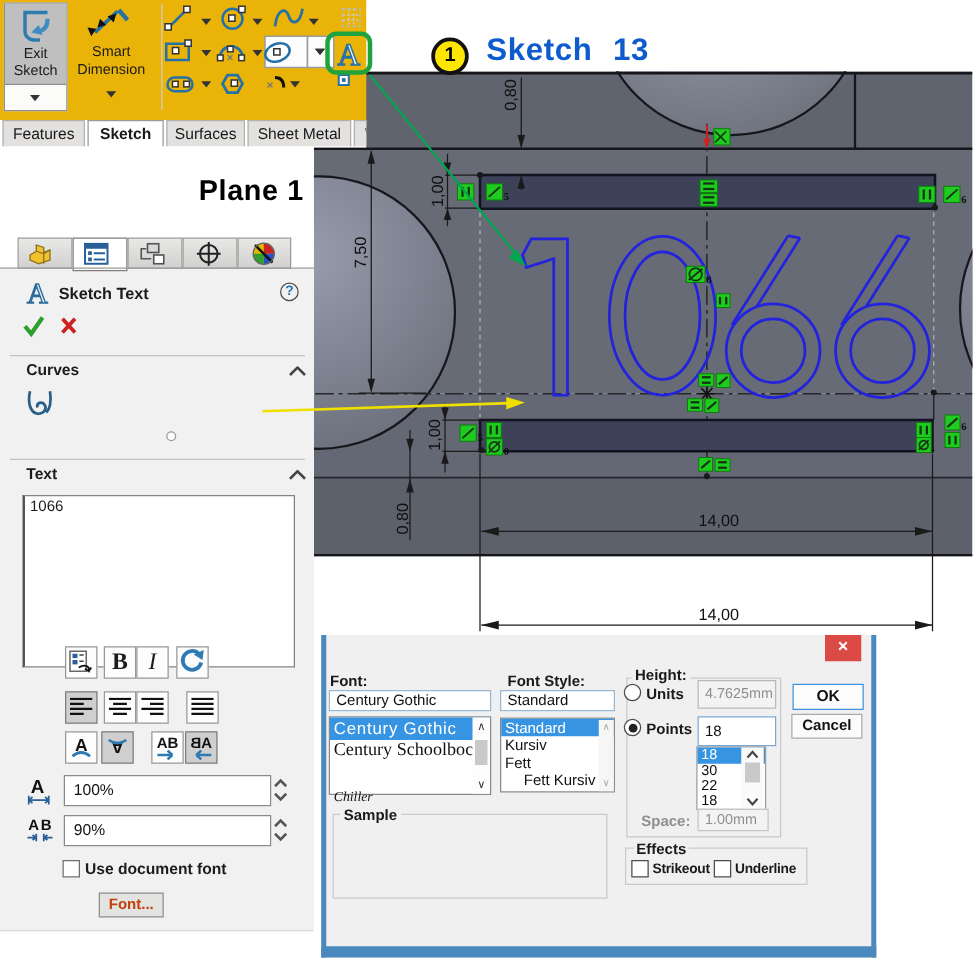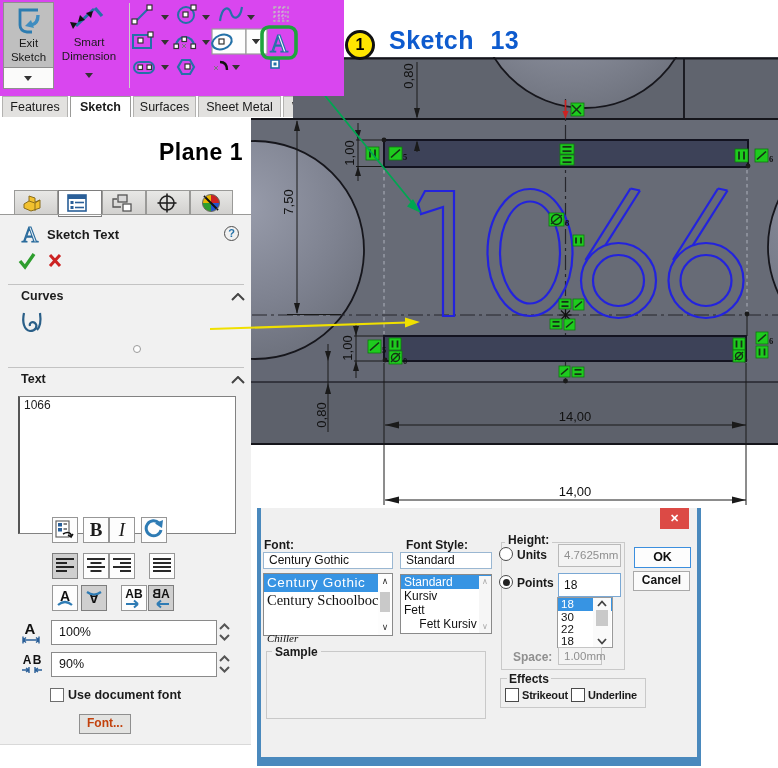--- a/index.html
+++ b/index.html
@@ -1,19 +1,19 @@
 <!DOCTYPE html>
 <html><head>
 <meta charset="utf-8">
 <style>
   html,body{margin:0;padding:0;width:778px;height:768px;background:#fff;
     font-family:"Liberation Sans",sans-serif;overflow:hidden;}
   .abs{position:absolute;}
   #bgsvg{position:absolute;left:0;top:0;z-index:0;}
-  #toolbar{position:absolute;left:0;top:0;width:344px;height:96px;background:#d946ef;z-index:5;}
+  #toolbar{position:absolute;left:0;top:0;width:293px;height:96px;background:#eab308;z-index:5;}
   #tabstrip{position:absolute;left:0;top:96px;width:293px;height:22px;background:#fff;z-index:5;overflow:hidden;}
   .tab{position:absolute;top:0;height:21px;background:#e2e1df;border:1px solid #b3b2b0;border-bottom:none;
     font-size:12.5px;color:#1a1a1a;text-align:center;line-height:21px;box-sizing:border-box;}
   .tabactive{background:#fff;font-weight:bold;border:1px solid #9a9a98;border-bottom:none;}
   #leftpane{position:absolute;left:0;top:118px;width:251px;height:650px;background:#ffffff;z-index:4;}
   #plane1{position:absolute;left:159px;top:139px;font-size:23px;font-weight:bold;color:#000;z-index:6;letter-spacing:0.5px;}
   #pm{position:absolute;left:0;top:190px;width:251px;height:554px;z-index:6;font-size:12.5px;color:#1c1c1c;}
   #pmbody{position:absolute;left:0;top:25px;width:251px;height:529px;background:#f1f1f1;border-bottom:1px solid #d9d9d9;}
   .pmtab{position:absolute;top:0;width:44px;height:25px;background:linear-gradient(#e8e8e6,#d2d1cf);
      border:1px solid #9a9a98;box-sizing:border-box;}
@@ -546,21 +546,21 @@
    <div style="position:absolute;top:0;left:0;width:14px;height:15px;font-size:9px;text-align:center;line-height:15px;color:#333;">∧</div>
    <div style="position:absolute;top:18px;left:2px;width:10px;height:20px;background:#c9c9c9;"></div>
    <div style="position:absolute;bottom:0;left:0;width:14px;height:15px;font-size:9px;text-align:center;line-height:15px;color:#333;">∨</div>
  </div>
  <div class="dlbl" style="left:145px;top:30px;">Font Style:</div>
  <div class="dfield" style="left:139px;top:44px;width:92px;height:17px;line-height:15px;border-color:#9ab7d2;">Standard</div>
  <div class="dfield" style="left:139px;top:66px;width:92px;height:60px;padding:0;font-size:12px;border-color:#8a8a8a;">
    <div style="height:14px;background:#3794e3;color:#fff;padding-left:3px;line-height:14px;">Standard</div>
    <div style="height:14px;padding-left:3px;line-height:14px;">Kursiv</div>
    <div style="height:14px;padding-left:3px;line-height:14px;">Fett</div>
-   <div style="height:14px;padding-left:4px;line-height:14px;text-align:center;">Fett Kursiv</div>
+   <div style="height:14px;padding-left:18px;line-height:14px;">Fett Kursiv</div>
    <div style="position:absolute;right:0px;top:1px;width:12px;height:57px;background:#f6f6f6;">
      <div style="font-size:8px;color:#aaa;text-align:center;line-height:12px;">∧</div>
      <div style="position:absolute;bottom:0;width:12px;font-size:8px;color:#aaa;text-align:center;line-height:12px;">∨</div>
    </div>
  </div>
  <div class="grp" style="left:240px;top:34px;width:122px;height:126px;"></div>
  <div class="dlbl" style="left:244px;top:25px;background:#f0f0f0;padding:0 3px;">Height:</div>
  <div class="radio" style="left:238px;top:39px;"></div>
  <div class="dlbl" style="left:256px;top:40px;">Units</div>
  <div class="dfield gray" style="left:297px;top:36px;width:63px;height:23px;line-height:21px;font-size:11.5px;">4.7625mm</div>
@@ -575,21 +575,21 @@
    <div style="height:12px;padding-left:3px;line-height:12px;">18</div>
  </div>
  <div class="abs" style="left:332px;top:90px;width:18px;height:49px;background:#fafafa;">
    <svg width="18" height="49" viewBox="0 0 18 49">
      <path d="M5,8 L9,3.5 L13,8" fill="none" stroke="#444" stroke-width="1.8"></path>
      <rect x="3" y="12" width="12" height="16" fill="#c9c9c9"></rect>
      <path d="M5,41 L9,45.5 L13,41" fill="none" stroke="#444" stroke-width="1.8"></path>
    </svg>
  </div>
  <div class="dlbl" style="left:252px;top:142px;color:#8f8f8f;">Space:</div>
- <div class="dfield gray" style="left:297px;top:139px;width:44px;height:18px;line-height:16px;font-size:11.5px;border-color:#c5c5c5;text-align:center;">1.00mm</div>
+ <div class="dfield gray" style="left:297px;top:139px;width:57px;height:18px;line-height:16px;font-size:11.5px;border-color:#c5c5c5;">1.00mm</div>
  <div class="abs" style="left:373px;top:39px;width:57px;height:21px;background:#fdfdfd;border:1.6px solid #3c8fde;box-sizing:border-box;text-align:center;font-size:12.5px;font-weight:bold;line-height:18px;color:#111;">OK</div>
  <div class="abs" style="left:372px;top:63px;width:57px;height:20px;background:#fbfbfb;border:1.2px solid #a9a9a9;box-sizing:border-box;text-align:center;font-size:12px;font-weight:bold;line-height:17px;color:#111;">Cancel</div>
  <div class="grp" style="left:5px;top:143px;width:218px;height:66px;"></div>
  <div class="dlbl" style="left:11px;top:137px;background:#f0f0f0;padding:0 3px;">Sample</div>
  <div class="grp" style="left:239px;top:170px;width:144px;height:28px;"></div>
  <div class="dlbl" style="left:246px;top:164px;background:#f0f0f0;padding:0 2px;">Effects</div>
  <div class="cb" style="left:244px;top:180px;"></div>
  <div class="dlbl" style="left:261px;top:181px;font-size:11px;letter-spacing:-0.2px;">Strikeout</div>
  <div class="cb" style="left:310px;top:180px;"></div>
  <div class="dlbl" style="left:327px;top:181px;font-size:11px;letter-spacing:-0.2px;">Underline</div>

